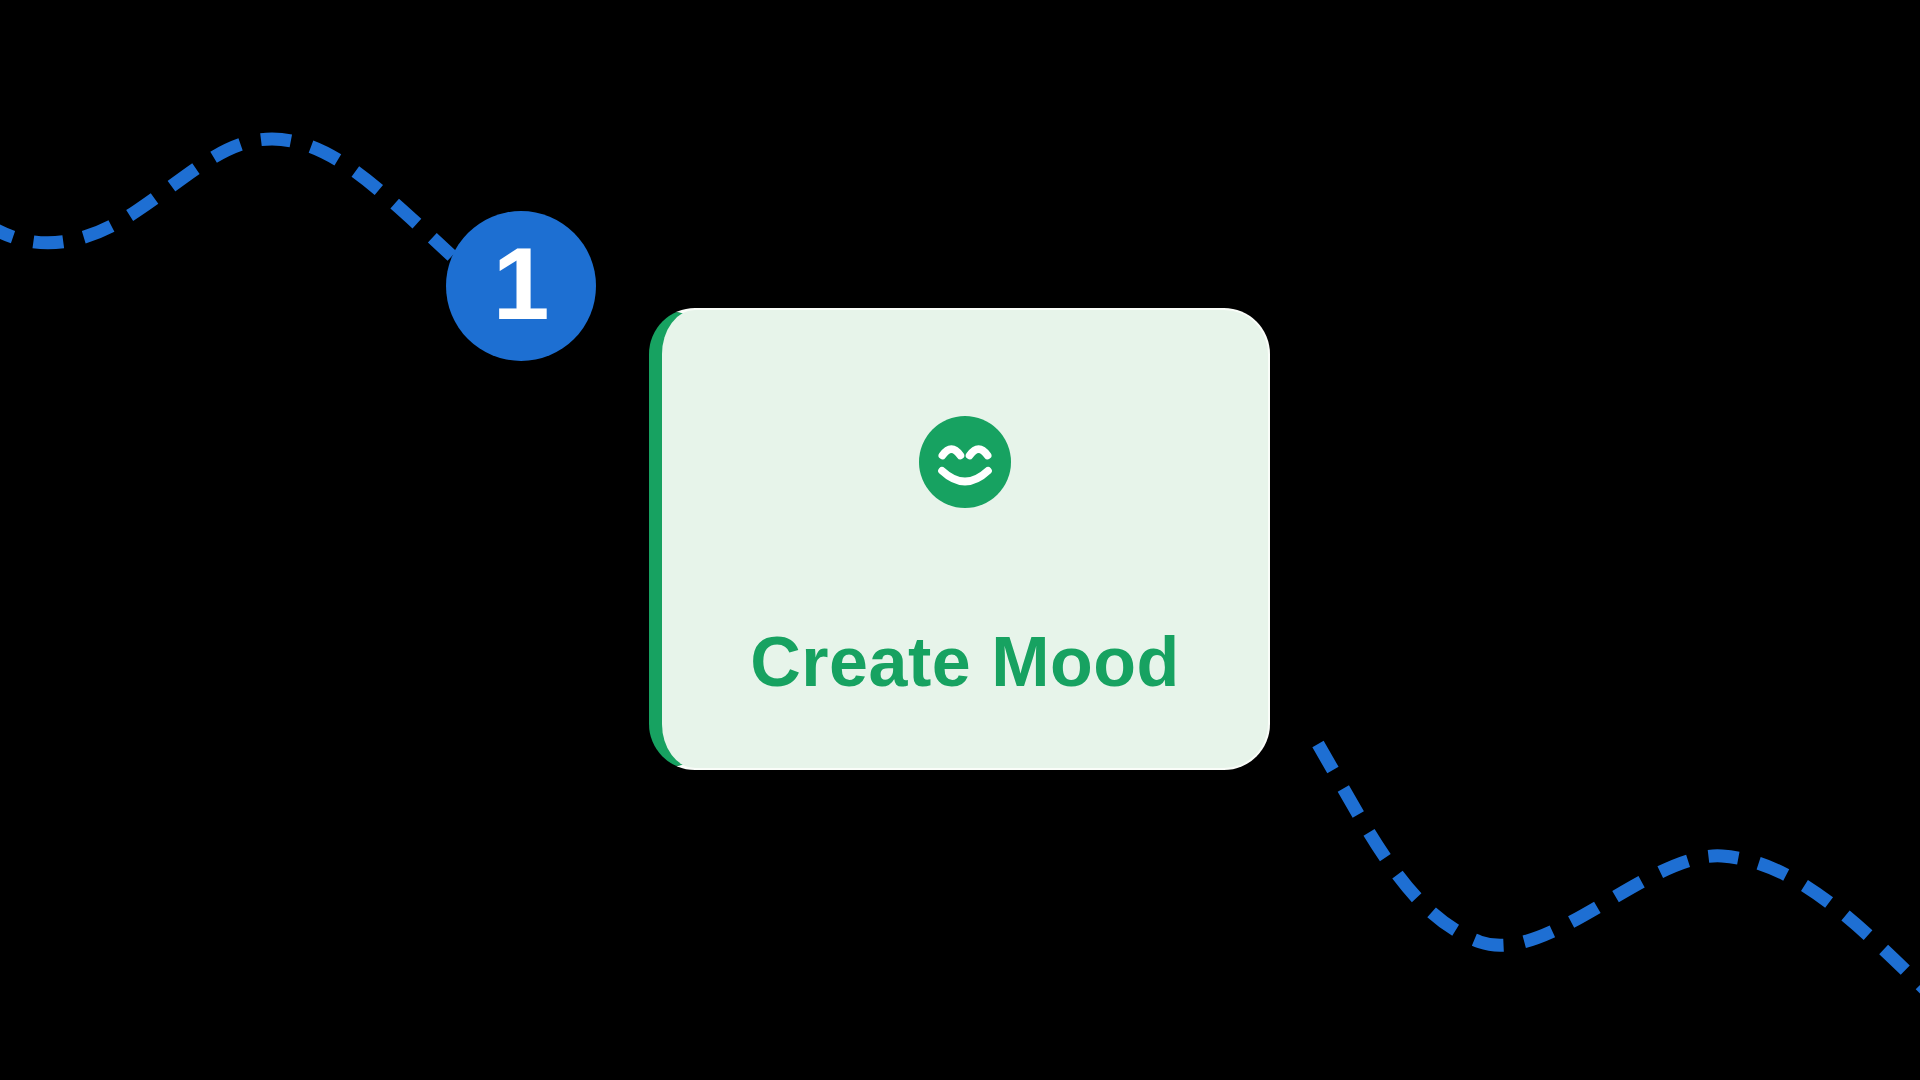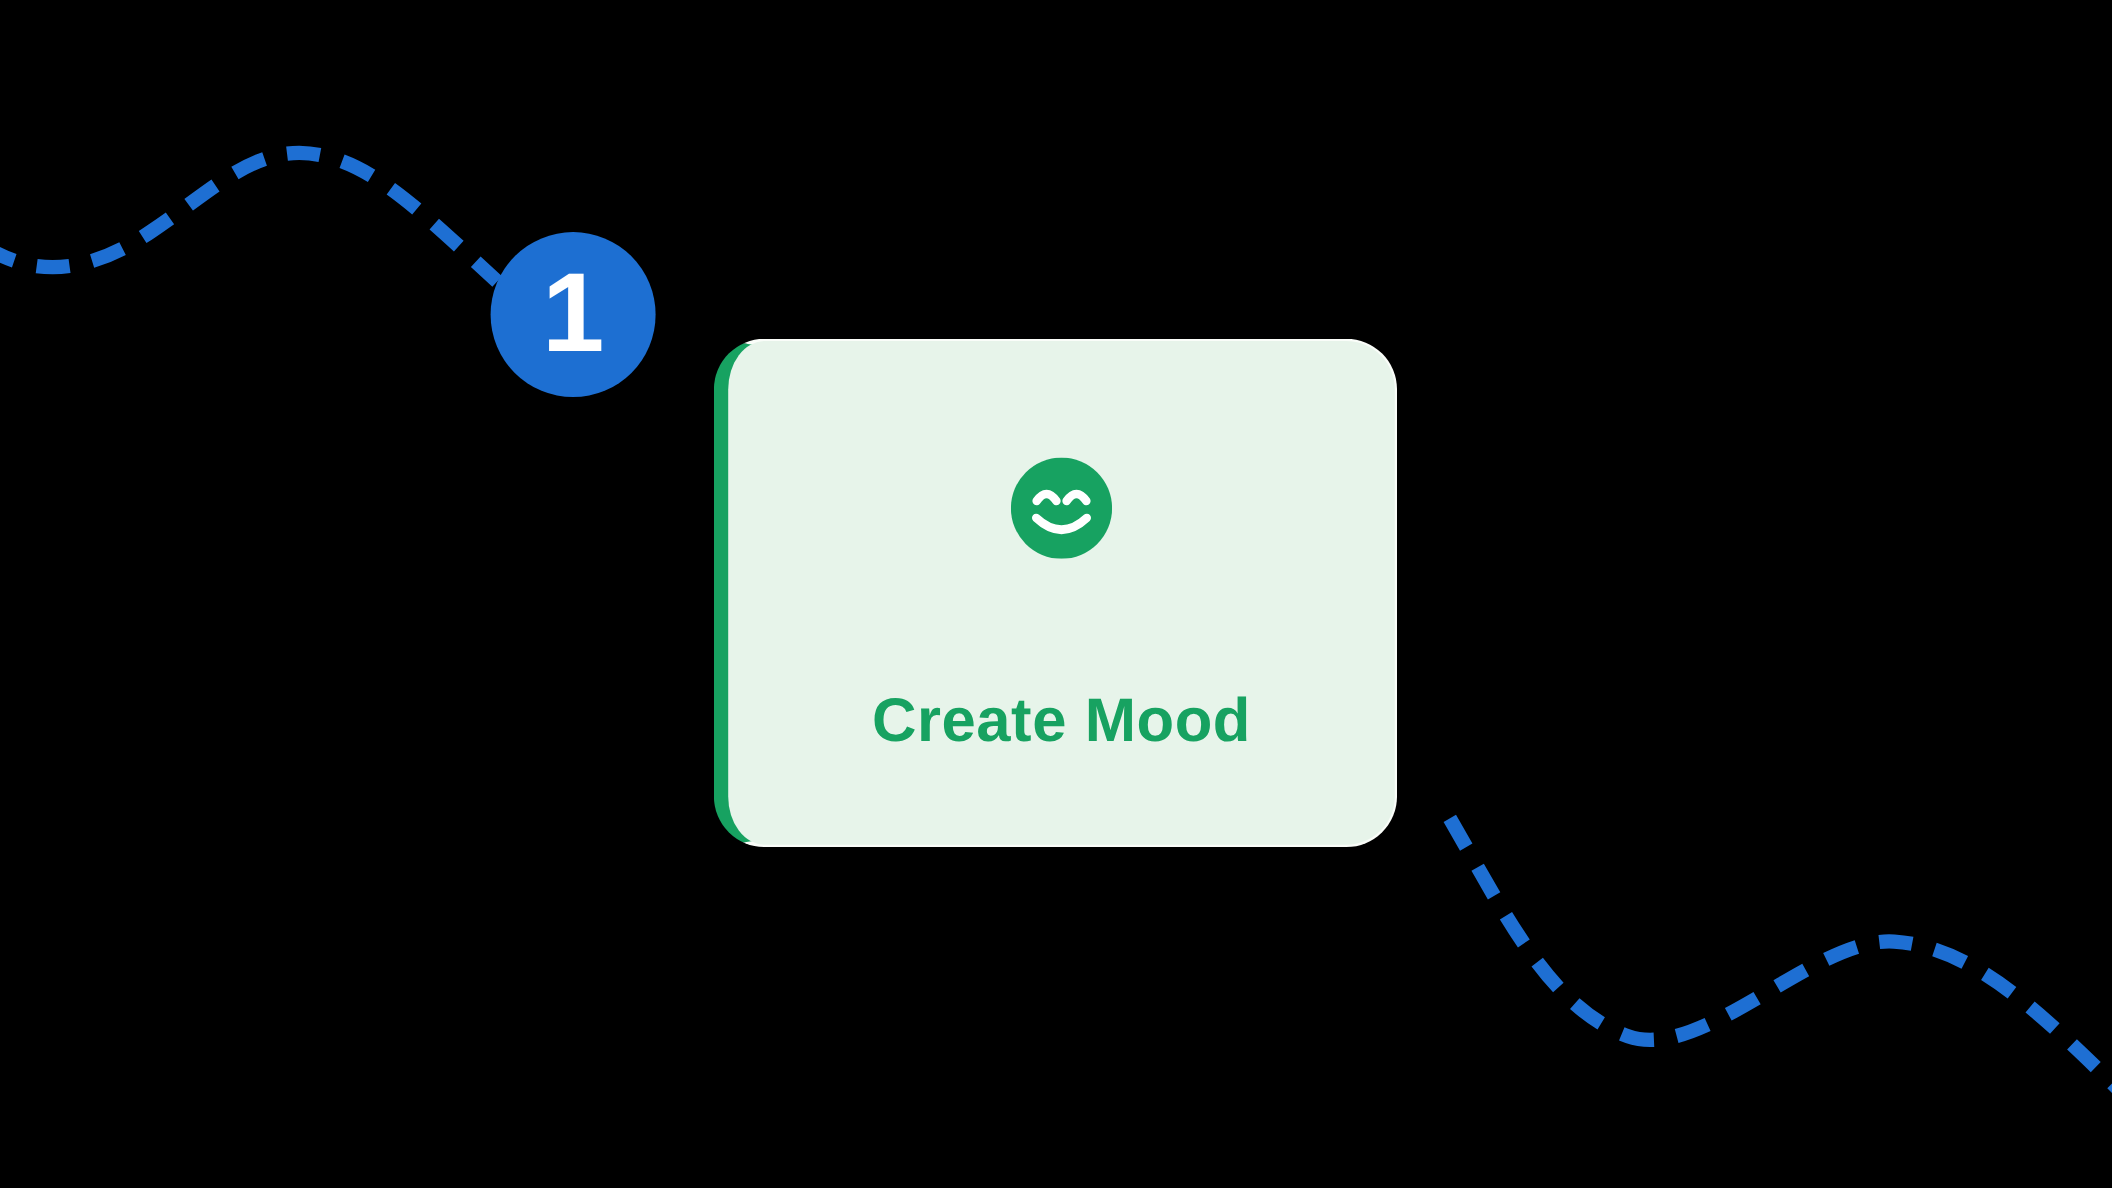--- a/index.html
+++ b/index.html
@@ -67,21 +67,21 @@
     display: block;
   }
   .smiley .feature {
     fill: none;
     stroke: #ffffff;
     stroke-width: 4;
     stroke-linecap: round;
   }
   .card-label {
     margin-top: 114px;
-    font-size: 56px;
+    font-size: 70px;
     font-weight: 600;
     letter-spacing: 0.5px;
     white-space: nowrap;
   }
 </style>
 </head>
 <body>
 
 <div class="stage" style="background-color: rgb(0, 0, 0);">
 

